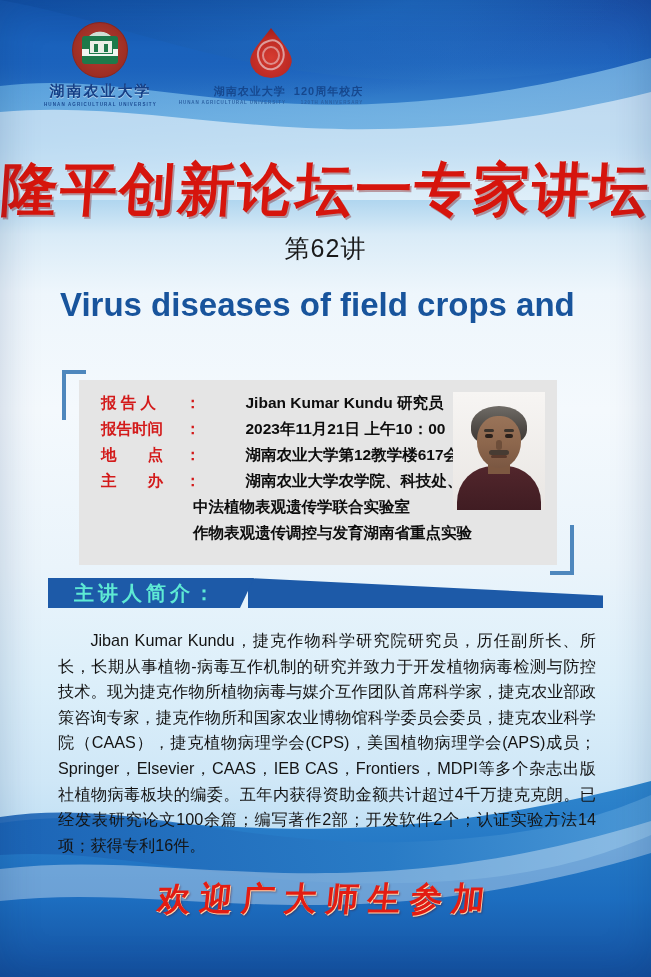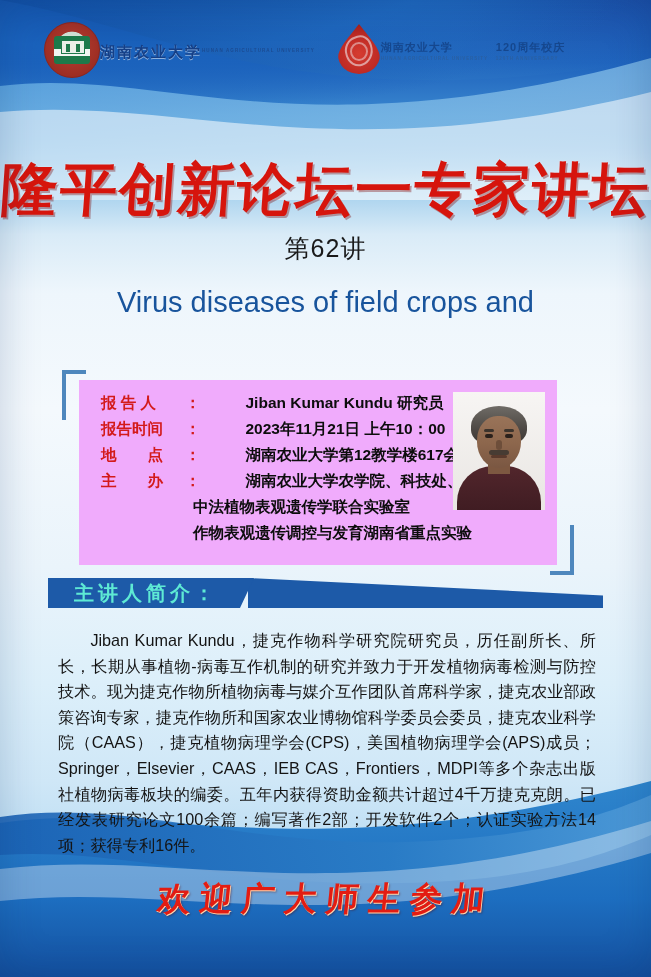--- a/index.html
+++ b/index.html
@@ -47,21 +47,21 @@
     position:absolute;left:0;bottom:0;width:651px;height:200px;
   }
   .vignette{
     position:absolute;inset:0;
     box-shadow:inset 0 0 40px rgba(10,45,100,.22);
     pointer-events:none;
   }
 
   
   .logos{position:absolute;left:44px;top:22px;display:flex;align-items:flex-end;gap:22px;}
-  .logo-block{display:flex;flex-direction:row;align-items:center;}
+  .logo-block{display:flex;flex-direction:column;align-items:center;text-align:right;}
   .seal{width:54px;height:54px;border-radius:50%;
     background:radial-gradient(circle at 50% 45%,#d9e7de 0%,#cfe0d4 38%,#a8352a 40%,#93261c 100%);
     border:1.5px solid #8e241b;position:relative;overflow:hidden;}
   .seal-inner{position:absolute;left:9px;top:13px;width:36px;height:28px;border-radius:3px;
     background:linear-gradient(180deg,#1d7a4a 0%,#1d7a4a 46%,#f2f6f1 46%,#f2f6f1 70%,#1d7a4a 70%,#1d7a4a 100%);}
   .seal-gate{position:absolute;left:16px;top:17px;width:22px;height:12px;background:#e9f0e7;
     border:1px solid #1d7a4a;}
   .seal-gate:before{content:"";position:absolute;left:4px;top:3px;width:4px;height:8px;background:#1d7a4a;}
   .seal-gate:after{content:"";position:absolute;right:4px;top:3px;width:4px;height:8px;background:#1d7a4a;}
   .logo-zh{font-size:15px;font-weight:bold;color:#153f86;letter-spacing:2px;margin-top:4px;
@@ -90,32 +90,32 @@
     font-size:57px;font-weight:bold;color:#d6150d;letter-spacing:2px;
     text-shadow:2px 2px 0 rgba(120,0,0,.35), 0 0 2px rgba(255,255,255,.5);
     transform:skewX(-4deg);
     white-space:nowrap;
   }
   .sub-title{
     position:absolute;left:0;right:0;top:232px;text-align:center;
     font-size:25px;font-weight:normal;color:#1a1a1a;letter-spacing:1px;
   }
   .en-title{
-    position:absolute;left:60px;right:60px;top:282px;text-align:center;
-    font-size:29px;font-weight:normal;color:#18549c;line-height:1.42;
+    position:absolute;left:60px;right:60px;top:282px;text-align:left;
+    font-size:33px;font-weight:bold;color:#18549c;line-height:1.42;
   }
 
   
   .info-wrap{position:absolute;left:62px;top:370px;width:512px;height:205px;}
   .bracket{position:absolute;border-color:#4e87bd;}
   .br-tl{left:0;top:0;width:20px;height:46px;border-left:4px solid #4e87bd;border-top:4px solid #4e87bd;}
   .br-br{right:0;bottom:0;width:20px;height:46px;border-right:4px solid #4e87bd;border-bottom:4px solid #4e87bd;}
   .info-card{
     position:absolute;left:17px;top:10px;width:478px;height:185px;
-    background:#f0abfc;
+    background:#e5e5e5;
   }
   .info-rows{position:absolute;left:22px;top:13px;}
   .info-row{display:flex;align-items:baseline;margin-bottom:5px;}
   .info-label{
     width:84px;color:#d31a1a;font-weight:bold;font-size:15.5px;
     display:flex;justify-content:space-between;
   }
   .info-colon{color:#d31a1a;font-weight:bold;font-size:15.5px;margin-right:3px;}
   .info-value{font-size:15.5px;font-weight:bold;color:#0d0d0d;white-space:nowrap;margin-left:42px;}
   .info-cont{font-size:15.5px;font-weight:bold;color:#0d0d0d;white-space:nowrap;

